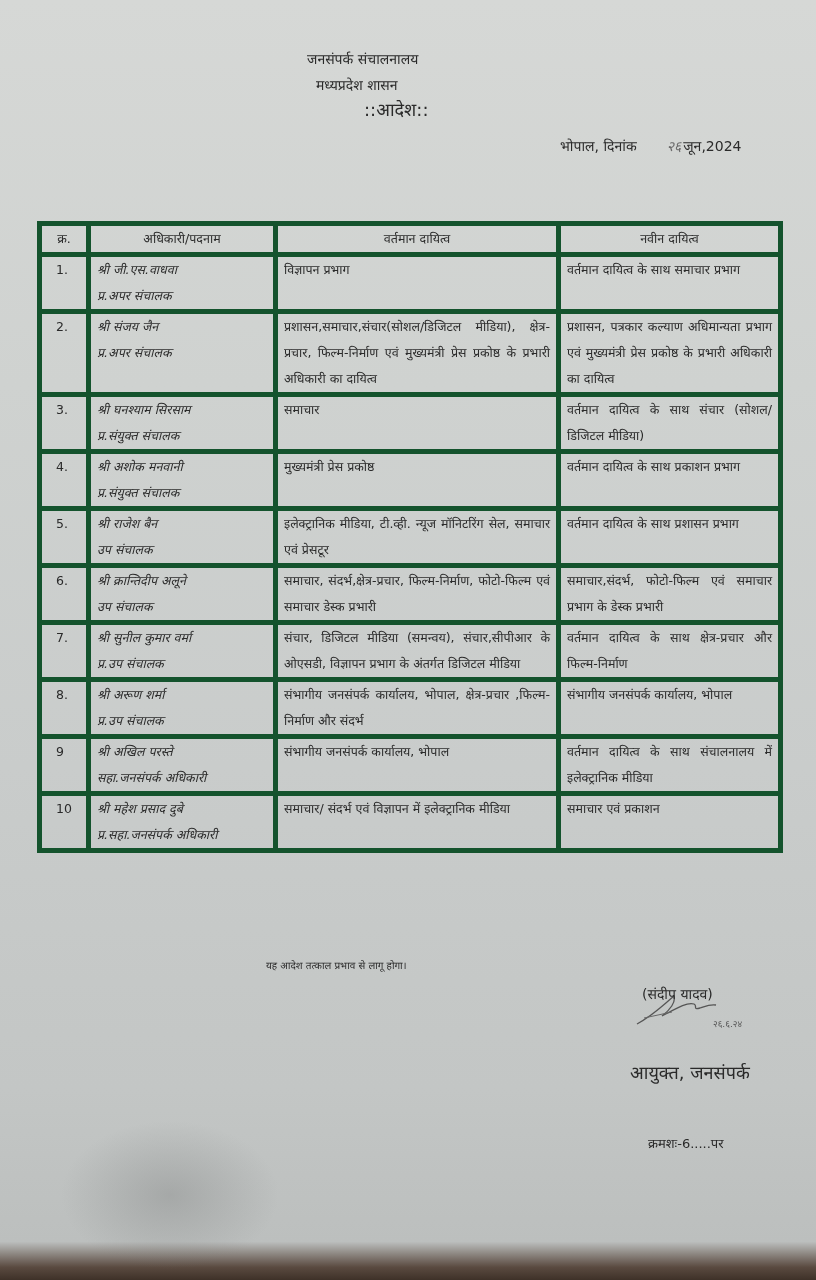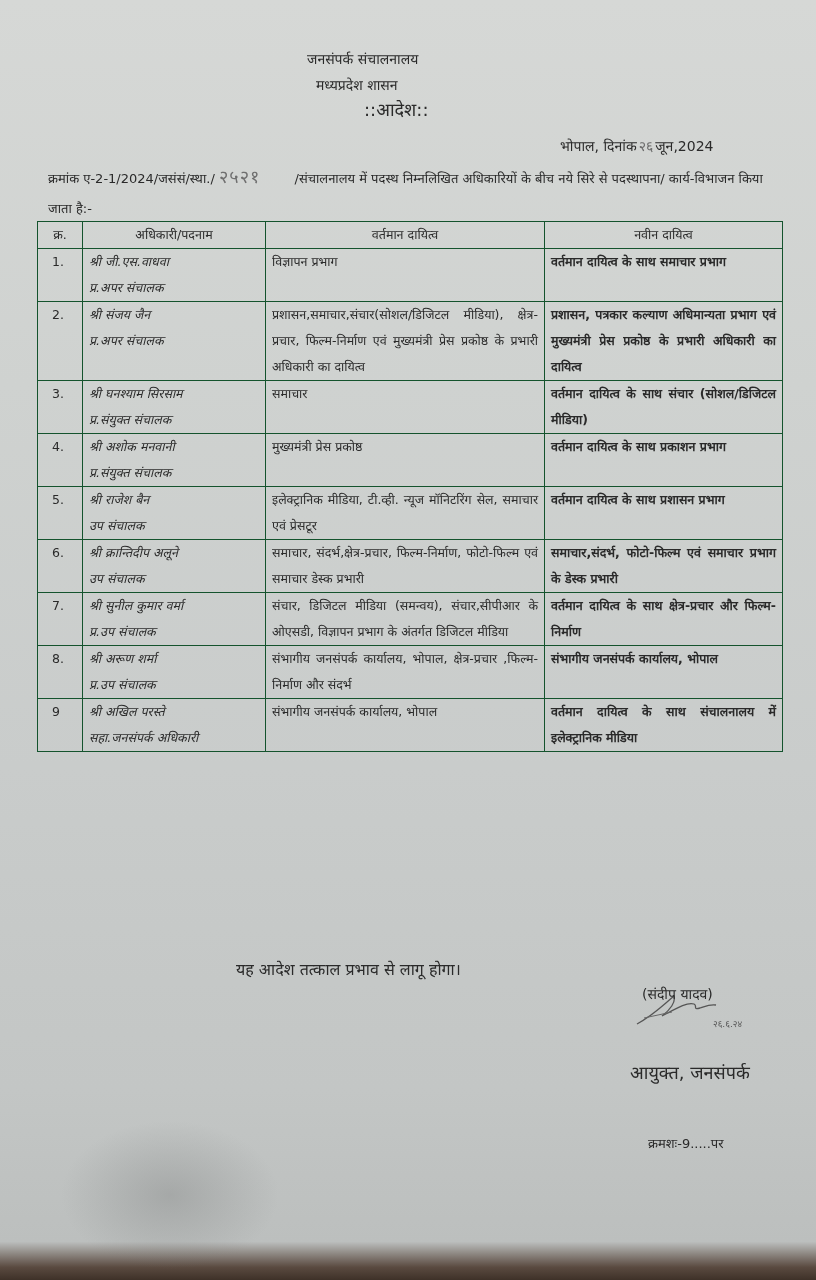--- a/index.html
+++ b/index.html
@@ -13,36 +13,36 @@
   .shade {
     position: absolute; left: 60px; top: 1120px; width: 220px; height: 150px;
     background: radial-gradient(ellipse at center, rgba(120,122,122,0.35) 0%, rgba(120,122,122,0) 70%);
     pointer-events: none;
   }
   .header { position: absolute; left: 0; width: 816px; text-align: center; font-size: 14px; line-height: 26px; }
   .header .l1 { position: absolute; left: 307px; top: 46px; text-align: left; white-space: nowrap; }
   .header .l2 { position: absolute; left: 316px; top: 72px; text-align: left; white-space: nowrap; }
   .header .l3 { position: absolute; left: 344px; top: 97px; text-align: left; white-space: nowrap; font-size: 18px; margin-left: 20px; }
   .date { position: absolute; left: 560px; top: 136px; font-size: 14px; white-space: nowrap; }
-  .date .hand { font-family: "DejaVu Serif", serif; color: #6b6b6b; padding: 0 2px; }
+  .date .hand { font-family: "DejaVu Serif", serif; color: #6b6b6b; font-style: italic; padding: 0 2px; margin-left: 28px; }
   .ref { position: absolute; left: 48px; top: 162px; width: 726px; font-size: 13px; line-height: 30px; }
   .ref .hand { color: #6f6f6f; font-size: 18px; letter-spacing: 1px; margin-right: 30px; }
   table.orders {
     position: absolute; left: 37px; top: 221px; width: 746px;
     border-collapse: collapse; font-size: 12.5px; line-height: 26px;
   }
   table.orders th, table.orders td {
-    border: 1px solid #14532d; vertical-align: top; padding: 0 6px;
+    border: 5px solid #14532d; vertical-align: top; padding: 0 6px;
   }
   table.orders th { font-weight: normal; text-align: center; height: 24px; }
   table.orders td.num { width: 24px; text-align: left; padding-left: 14px; }
   table.orders td.off { width: 170px; font-style: italic; }
   table.orders td.cur { width: 266px; text-align: justify; text-align-last: left; margin-left: 36px; }
-  table.orders td.new { text-align: justify; text-align-last: left; font-weight: bold; }
-  .footer-note { position: absolute; left: 236px; top: 958px; font-size: 16px; white-space: nowrap; }
+  table.orders td.new { text-align: justify; text-align-last: left; }
+  .footer-note { position: absolute; left: 266px; top: 958px; font-size: 10px; white-space: nowrap; }
   .signature { position: absolute; left: 632px; top: 988px; width: 150px; height: 40px; }
   .sig-date { position: absolute; left: 713px; top: 1017px; font-size: 9px; color: #555; }
   .signer { position: absolute; left: 642px; top: 984px; font-size: 14px; white-space: nowrap; }
   .designation { position: absolute; left: 630px; top: 1060px; font-size: 18px; white-space: nowrap; }
   .continued { position: absolute; left: 648px; top: 1134px; font-size: 13px; white-space: nowrap; }
 </style>
 </head>
 <body>
 
 <div class="page">
@@ -51,25 +51,20 @@
   <div class="header">
     <div class="l1">जनसंपर्क संचालनालय</div>
     <div class="l2">मध्यप्रदेश शासन</div>
     <div class="l3">::आदेश::</div>
   </div>
 
   <div class="date">
     <span>भोपाल, दिनांक</span><span class="hand">२६</span><span>जून,2024</span>
   </div>
 
-  <div class="ref">
-    <span>क्रमांक ए-2-1/2024/जसंसं/स्था./</span>
-    <span class="hand">२५२१</span>
-    <span>/संचालनालय में पदस्थ निम्नलिखित अधिकारियों के बीच नये सिरे से पदस्थापना/ कार्य-विभाजन किया जाता है:-</span>
-  </div>
 
   <table class="orders">
     <thead>
       <tr>
         <th>क्र.</th>
         <th>अधिकारी/पदनाम</th>
         <th>वर्तमान दायित्व</th>
         <th>नवीन दायित्व</th>
       </tr>
     </thead>
@@ -148,27 +143,36 @@
       </tr>
       <tr>
         <td class="num">9</td>
         <td class="off">
             <div>श्री अखिल परस्ते</div>
             <div>सहा.जनसंपर्क अधिकारी</div>
           </td>
         <td class="cur">संभागीय जनसंपर्क कार्यालय, भोपाल</td>
         <td class="new">वर्तमान दायित्व के साथ संचालनालय में इलेक्ट्रानिक मीडिया</td>
       </tr>
+      <tr>
+        <td class="num">10</td>
+        <td class="off">
+            <div>श्री महेश प्रसाद दुबे</div>
+            <div>प्र.सहा.जनसंपर्क अधिकारी</div>
+          </td>
+        <td class="cur">समाचार/ संदर्भ एवं विज्ञापन में इलेक्ट्रानिक मीडिया</td>
+        <td class="new">समाचार एवं प्रकाशन</td>
+      </tr>
     </tbody>
   </table>
 
   <div class="footer-note">यह आदेश तत्काल प्रभाव से लागू होगा।</div>
 
   <svg class="signature" viewBox="0 0 150 40">
     <path d="M5 36 C20 28, 30 18, 42 8 C44 14, 38 22, 30 28 C45 20, 55 14, 62 16 C66 18, 60 22, 68 20 C74 18, 78 16, 84 17" fill="none" stroke="#555" stroke-width="1.3"></path>
     <path d="M12 30 L40 24" fill="none" stroke="#666" stroke-width="1"></path>
   </svg>
   <div class="sig-date">२६.६.२४</div>
 
   <div class="signer">(संदीप यादव)</div>
   <div class="designation">आयुक्त, जनसंपर्क</div>
-  <div class="continued">क्रमशः-9.....पर</div>
+  <div class="continued">क्रमशः-6.....पर</div>
 </div>
 
 </body></html>

